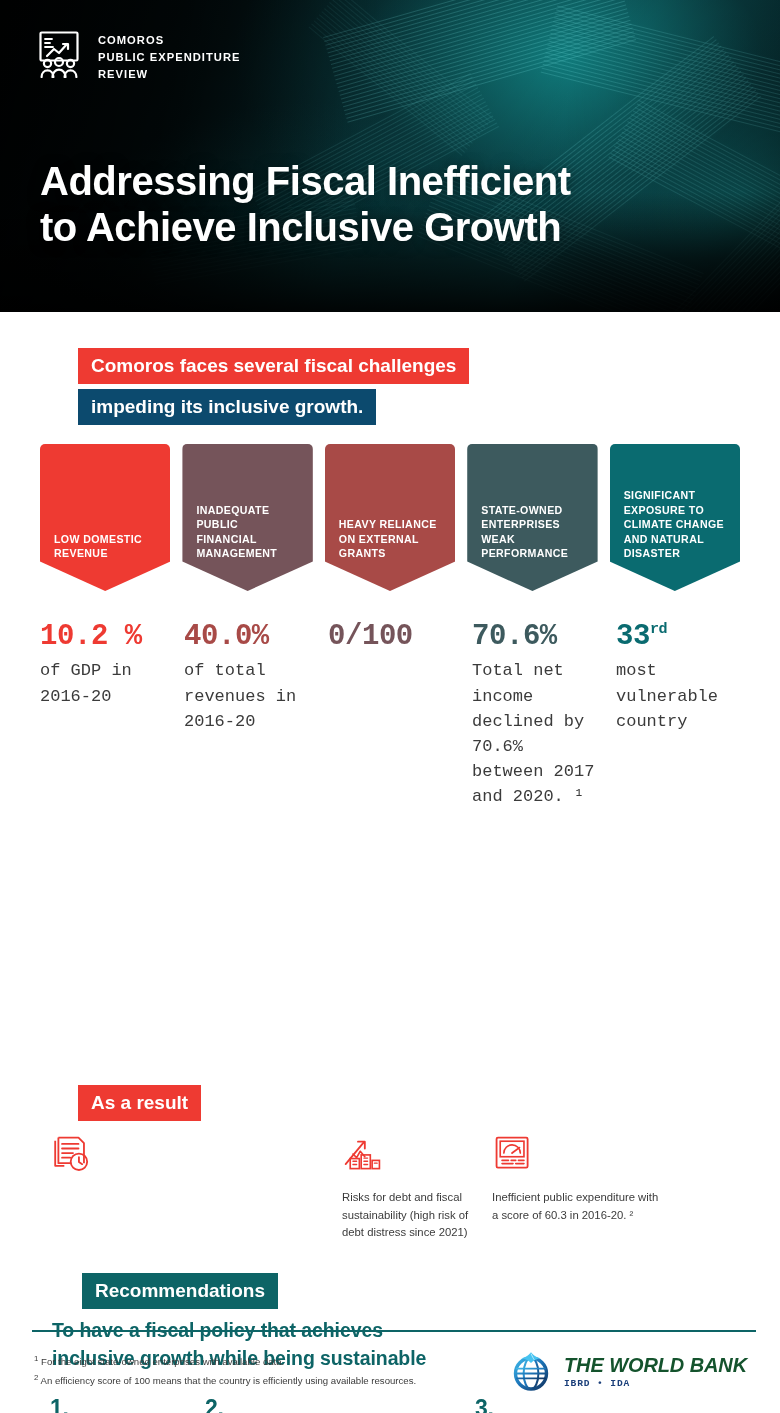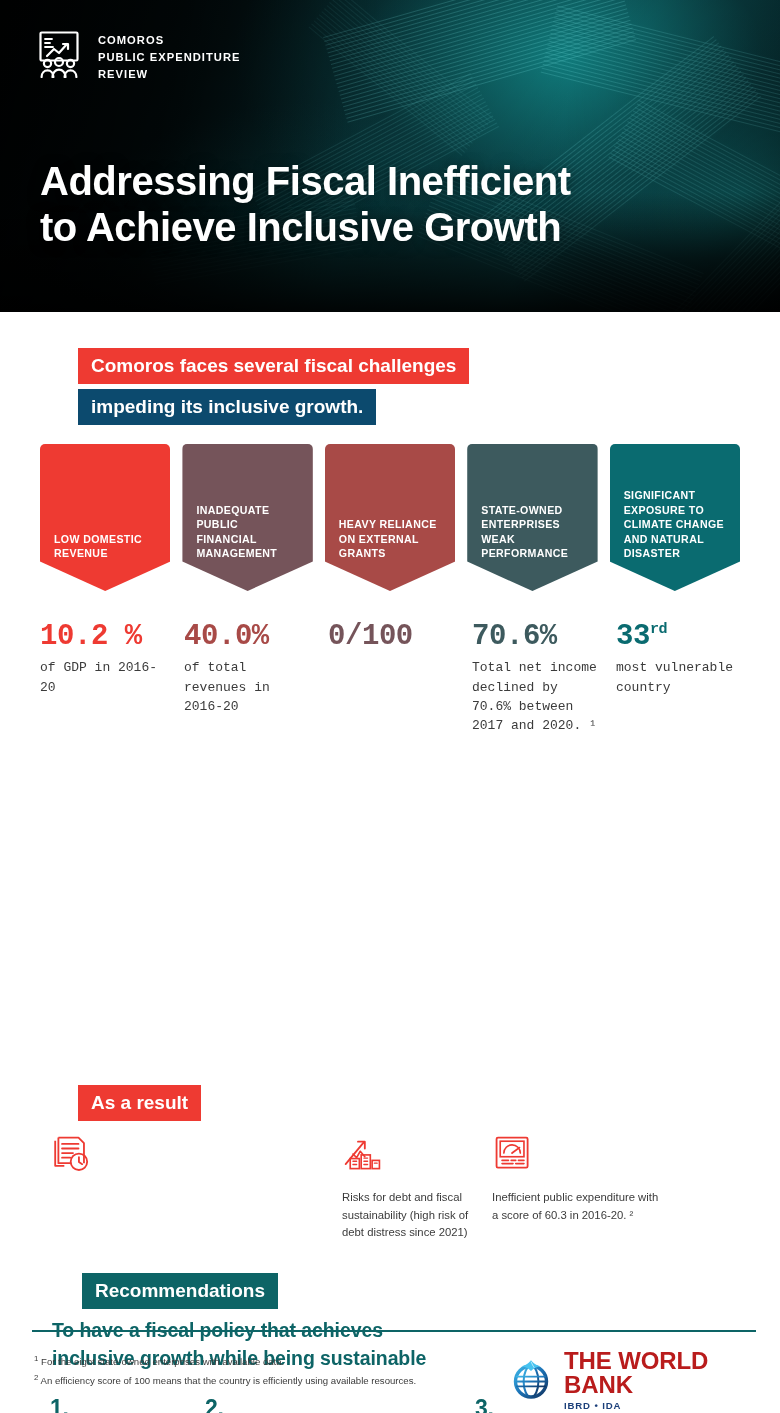--- a/index.html
+++ b/index.html
@@ -159,21 +159,21 @@
   .stat { width: 132px; }
   .stat-value {
     font-size: 29px;
     font-weight: 800;
     line-height: 1.05;
     letter-spacing: -0.015em;
     margin-bottom: 6px;
   }
   .stat-value sup { font-size: 0.52em; font-weight: 800; vertical-align: super; }
   .stat-desc {
-    font-size: 13px;
+    font-size: 17px;
     line-height: 1.48;
     color: #3b3b3b;
   }
 
   
   .sec-result { position: absolute; left: 0; top: 1085px; width: 780px; }
   .results-row {
     position: absolute;
     left: 52px; top: 48px;
     width: 700px;
@@ -237,31 +237,33 @@
     color: #3b3b3b;
   }
   .footnotes sup { font-size: 0.82em; }
   .wb-logo {
     position: absolute; left: 508px; top: 1349px;
     display: flex; align-items: center; gap: 10px;
   }
   .wb-globe { width: 46px; height: 46px; flex: none; }
   .wb-words { line-height: 1; }
   .wb-name {
-    color: #b91c1c;
-    font-size: 24px;
+    color: #14532d;
+    font-size: 20px;
     font-weight: 800;
     letter-spacing: -0.005em;
+    font-style: italic;
   }
   .wb-sub {
     color: #1b3f7a;
     font-size: 9.6px;
     font-weight: 700;
     letter-spacing: 0.09em;
     margin-top: 4px;
+    font-family: Liberation Mono, monospace;
   }
 </style>
 </head>
 <body>
 
 <div class="page">
 
   <div class="hero">
     <div class="hero-bg"></div>
     <div class="fronds">

